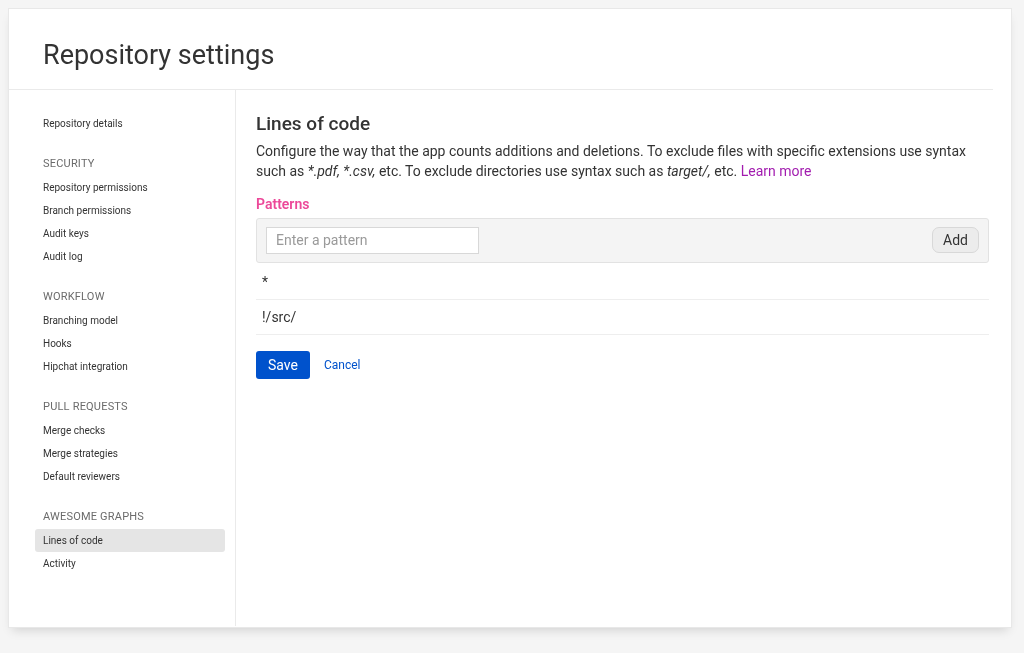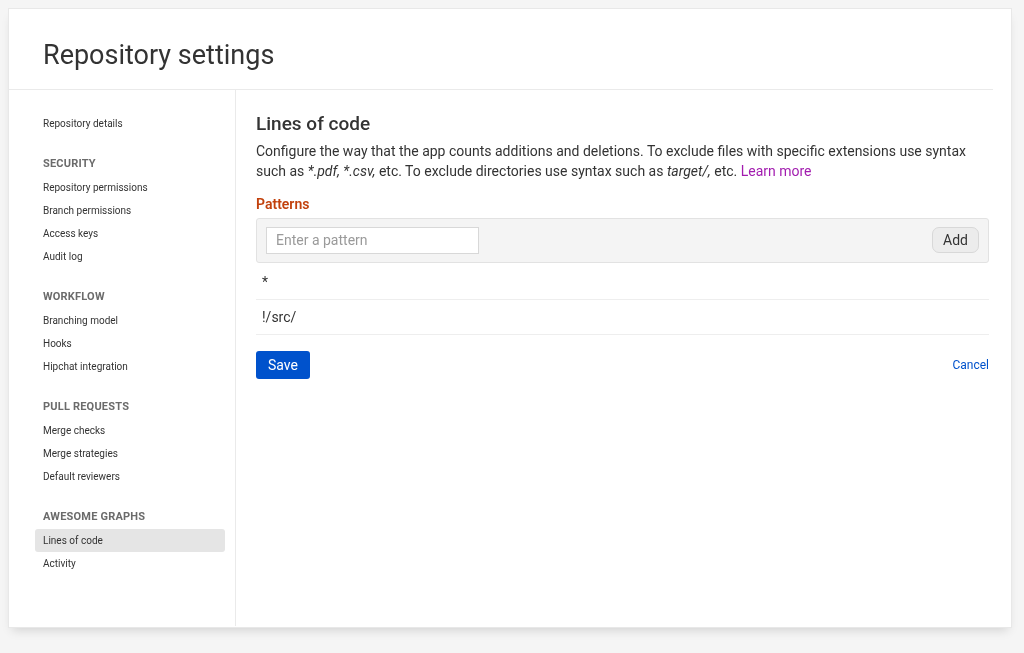--- a/index.html
+++ b/index.html
@@ -43,21 +43,21 @@
     }
     .sidebar-group {
       margin-bottom: 14px;
     }
     .sidebar-group-title {
       font-size: 11px;
       letter-spacing: 0.2px;
       color: #6b6b6b;
       text-transform: uppercase;
       padding: 8px 8px 6px 8px;
-      font-weight: 700;
+      font-weight: 400;
     }
     .sidebar-item {
       display: block;
       padding: 6px 8px;
       font-size: 10px;
       color: #333333;
       border-radius: 3px;
       cursor: pointer;
       line-height: 1.1;
     }
@@ -84,21 +84,21 @@
       font-style: italic;
     }
     .learn-more {
       color: #a21caf;
       text-decoration: none;
       cursor: pointer;
     }
     .patterns-label {
       font-size: 14px;
       font-weight: 600;
-      color: #c2410c;
+      color: #ec4899;
       margin-bottom: 6px;
     }
     .patterns-box {
       background: #f4f4f4;
       border: 1px solid #e2e2e2;
       border-radius: 3px;
       padding: 8px 9px;
       display: flex;
       align-items: center;
       justify-content: space-between;
@@ -133,21 +133,20 @@
     .pattern-row {
       padding: 9px 6px;
       border-bottom: 1px solid #eeeeee;
       font-size: 14px;
       color: #333333;
     }
     .button-row {
       display: flex;
       align-items: center;
       gap: 14px;
-      justify-content: space-between;
     }
     .save-button {
       background: #0052CC;
       color: #fff;
       border: none;
       border-radius: 3px;
       padding: 6px 12px;
       font-size: 14px;
       cursor: pointer;
       font-family: inherit;
@@ -168,21 +167,21 @@
     <nav class="sidebar">
 
       <div class="sidebar-group">
         <a class="sidebar-item">Repository details</a>
       </div>
 
       <div class="sidebar-group">
         <div class="sidebar-group-title">SECURITY</div>
         <a class="sidebar-item">Repository permissions</a>
         <a class="sidebar-item">Branch permissions</a>
-        <a class="sidebar-item">Access keys</a>
+        <a class="sidebar-item">Audit keys</a>
         <a class="sidebar-item">Audit log</a>
       </div>
 
       <div class="sidebar-group">
         <div class="sidebar-group-title">WORKFLOW</div>
         <a class="sidebar-item">Branching model</a>
         <a class="sidebar-item">Hooks</a>
         <a class="sidebar-item">Hipchat integration</a>
       </div>
 

